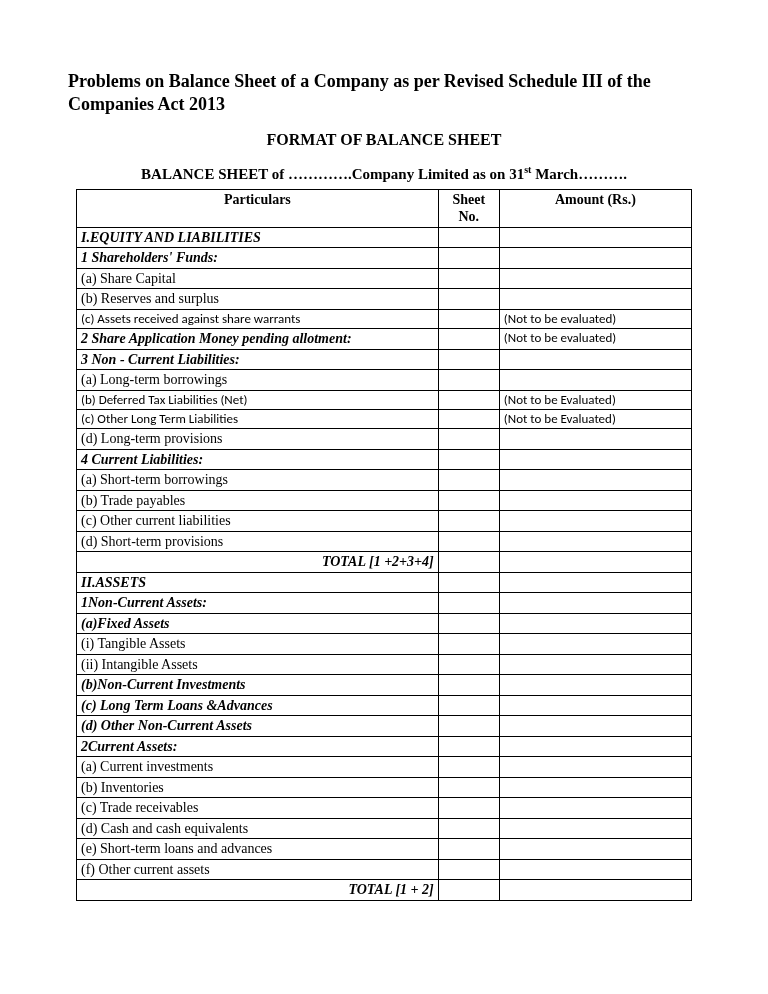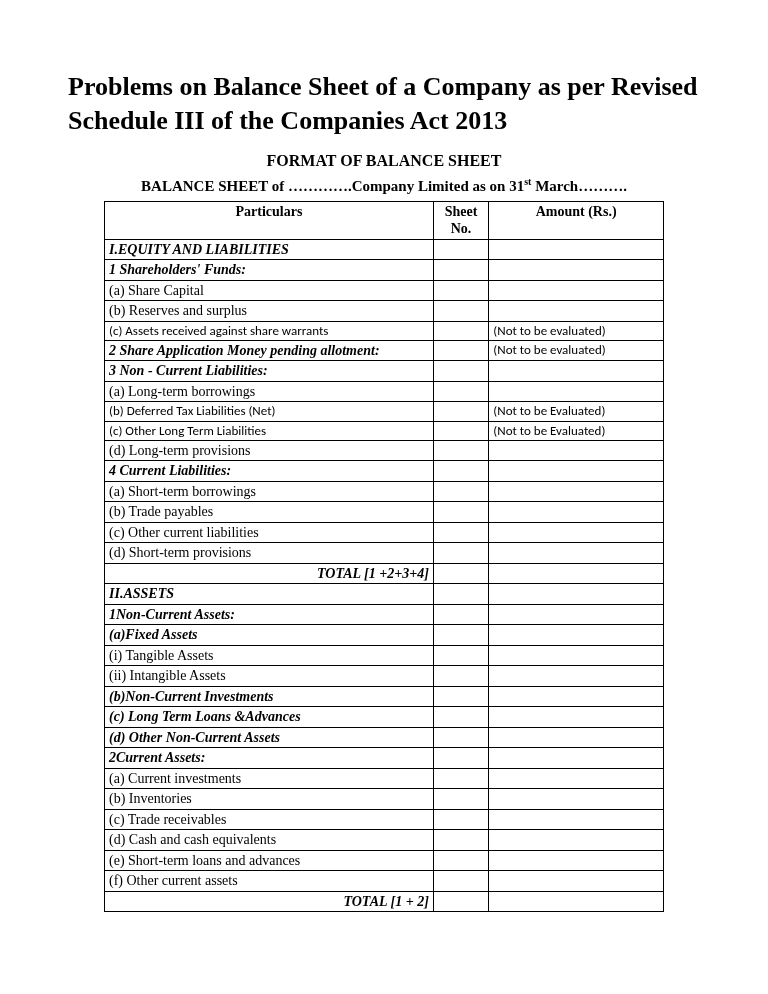--- a/index.html
+++ b/index.html
@@ -5,41 +5,41 @@
     * { box-sizing: border-box; margin: 0; padding: 0; }
     body {
       width: 768px;
       height: 994px;
       background: #fff;
       font-family: "Times New Roman", serif;
       padding: 70px 68px 40px 68px;
       color: #000;
     }
     .title {
-      font-size: 26px;
+      font-size: 18px;
       font-weight: bold;
       line-height: 1.3;
       margin-bottom: 14px;
     }
     .subtitle {
       font-size: 16px;
       font-weight: bold;
       text-align: center;
-      margin-bottom: 6px;
+      margin-bottom: 15px;
     }
     .sheetline {
       font-size: 15px;
       font-weight: bold;
       text-align: center;
       margin-bottom: 6px;
     }
     .sheetline sup { font-size: 10px; }
     .bs-table {
       border-collapse: collapse;
-      width: 560px;
+      width: 616px;
       margin: 0 auto;
       font-size: 14px;
     }
     .bs-table td, .bs-table th {
       border: 1px solid #000;
       padding: 1px 4px;
       vertical-align: top;
       line-height: 1.25;
     }
     .col-part { width: 320px; }

